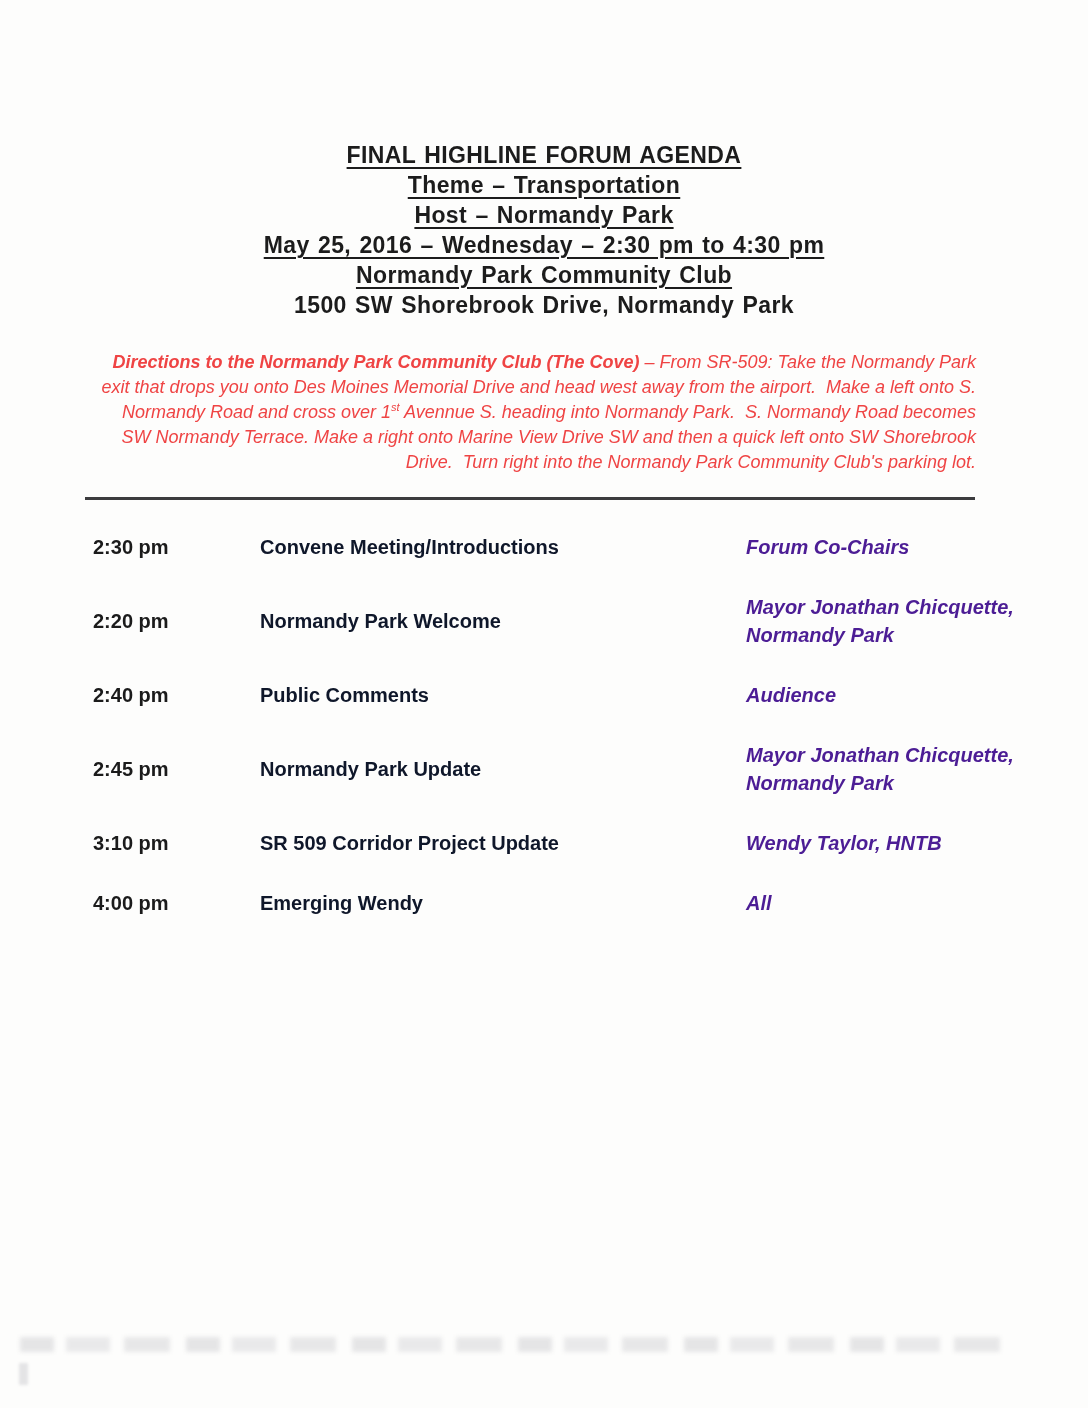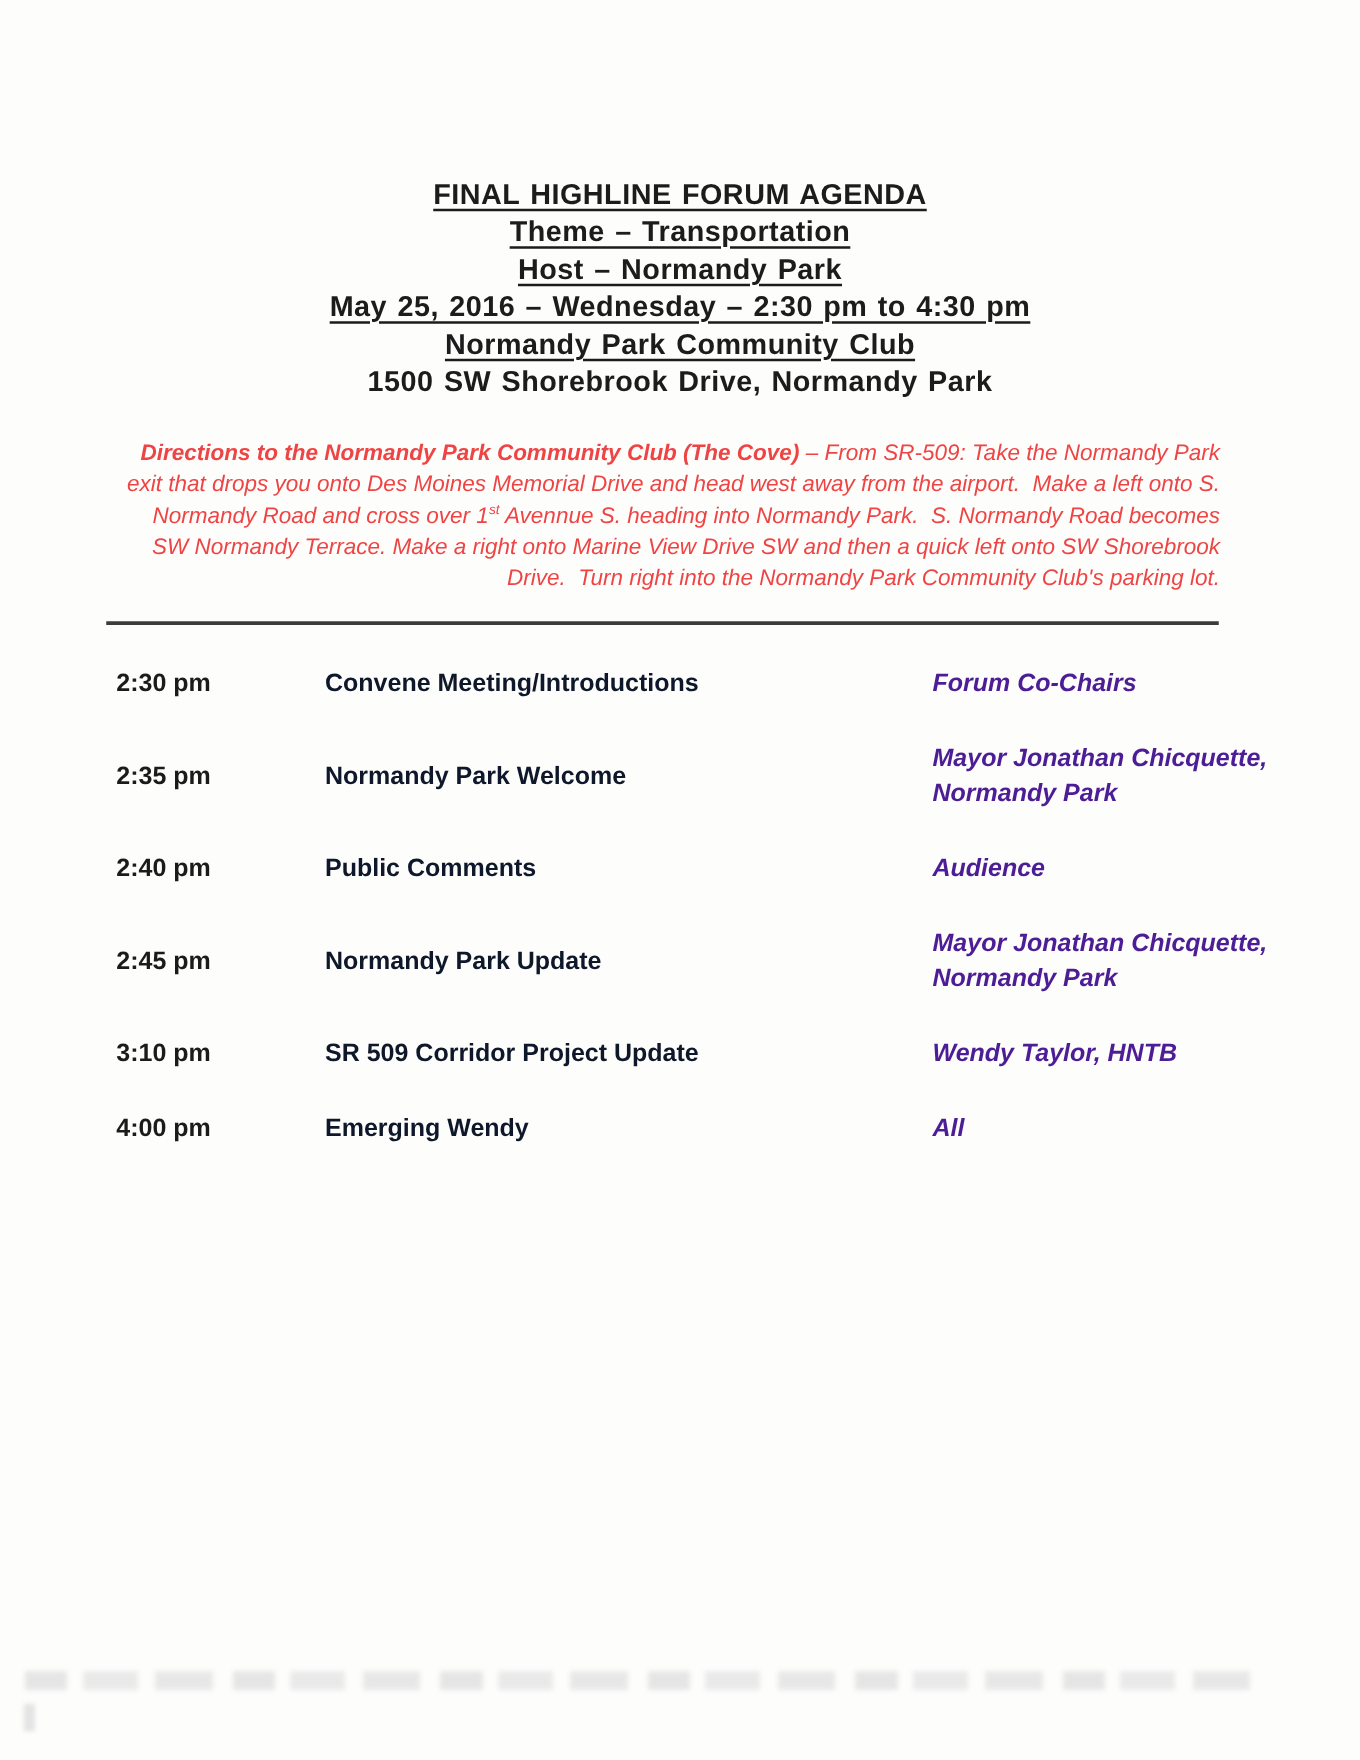--- a/index.html
+++ b/index.html
@@ -135,21 +135,21 @@
     <div class="row">
       <div class="time">2:30 pm</div>
       <div class="topic">Convene Meeting/Introductions</div>
       <div class="presenter">
         <div>Forum Co-Chairs</div>
         <div></div>
       </div>
     </div>
 
     <div class="row">
-      <div class="time">2:35 pm</div>
+      <div class="time">2:20 pm</div>
       <div class="topic">Normandy Park Welcome</div>
       <div class="presenter">
         <div>Mayor Jonathan Chicquette,</div>
         <div>Normandy Park</div>
       </div>
     </div>
 
     <div class="row">
       <div class="time">2:40 pm</div>
       <div class="topic">Public Comments</div>

